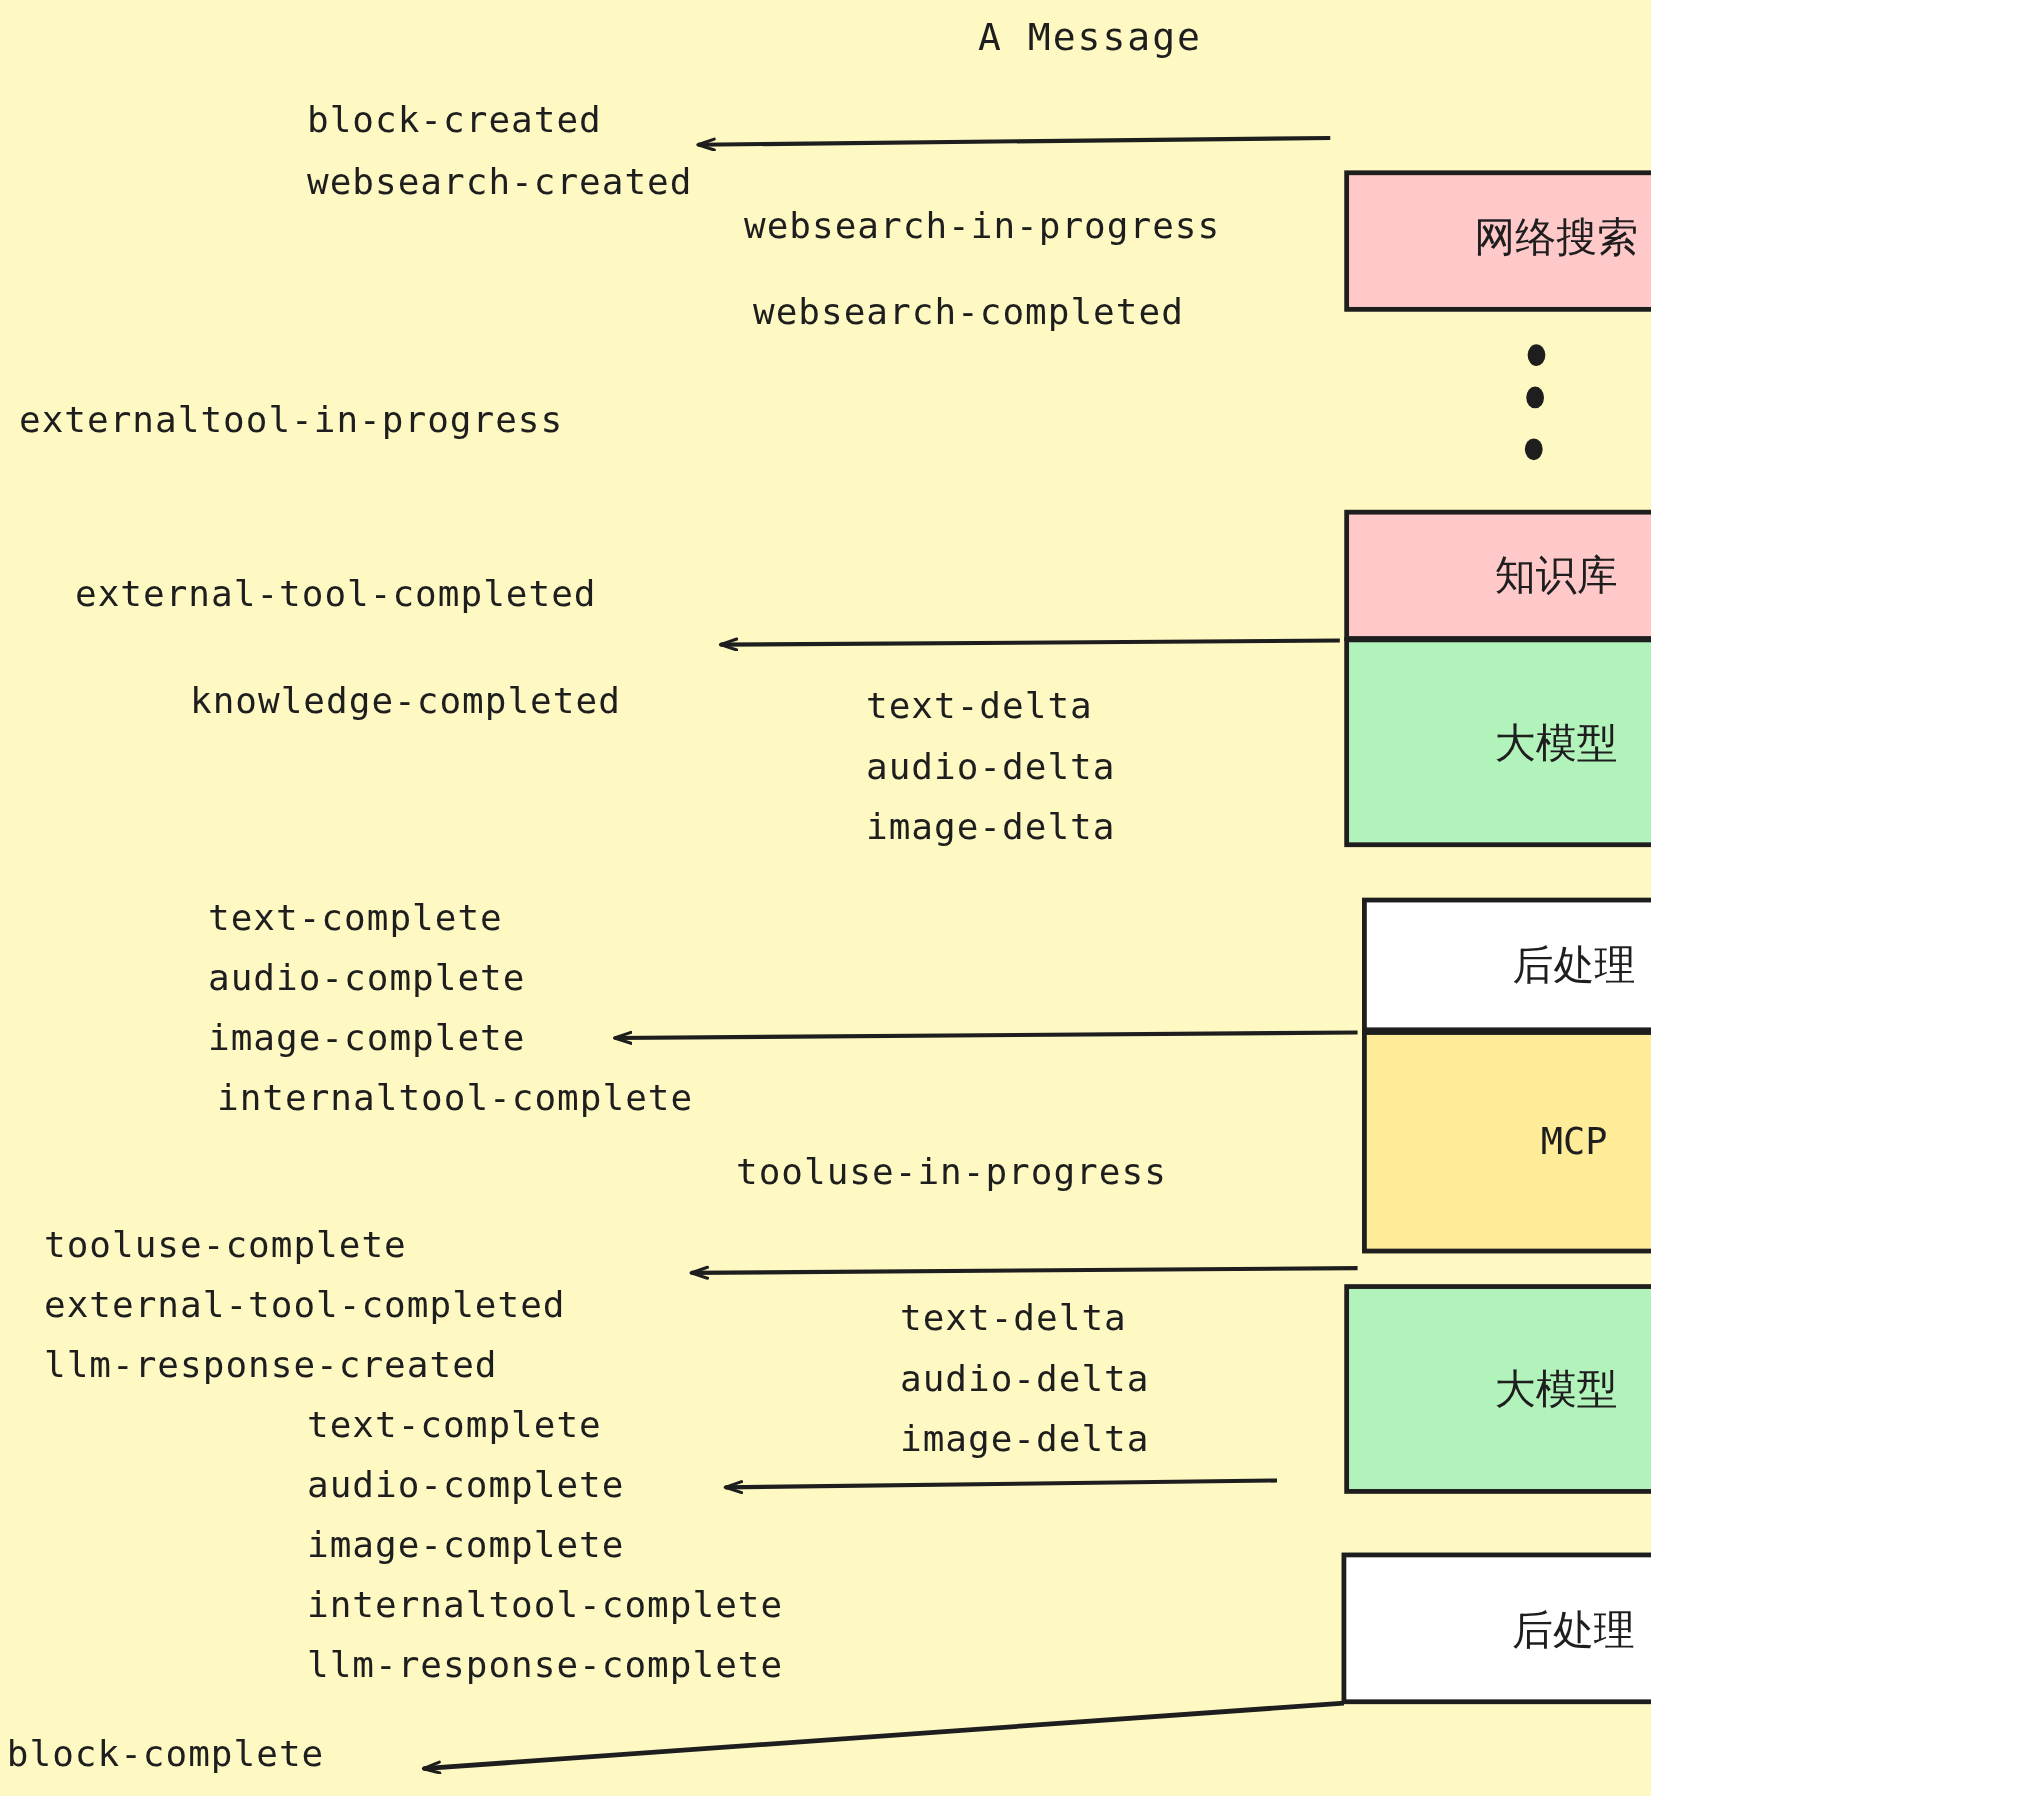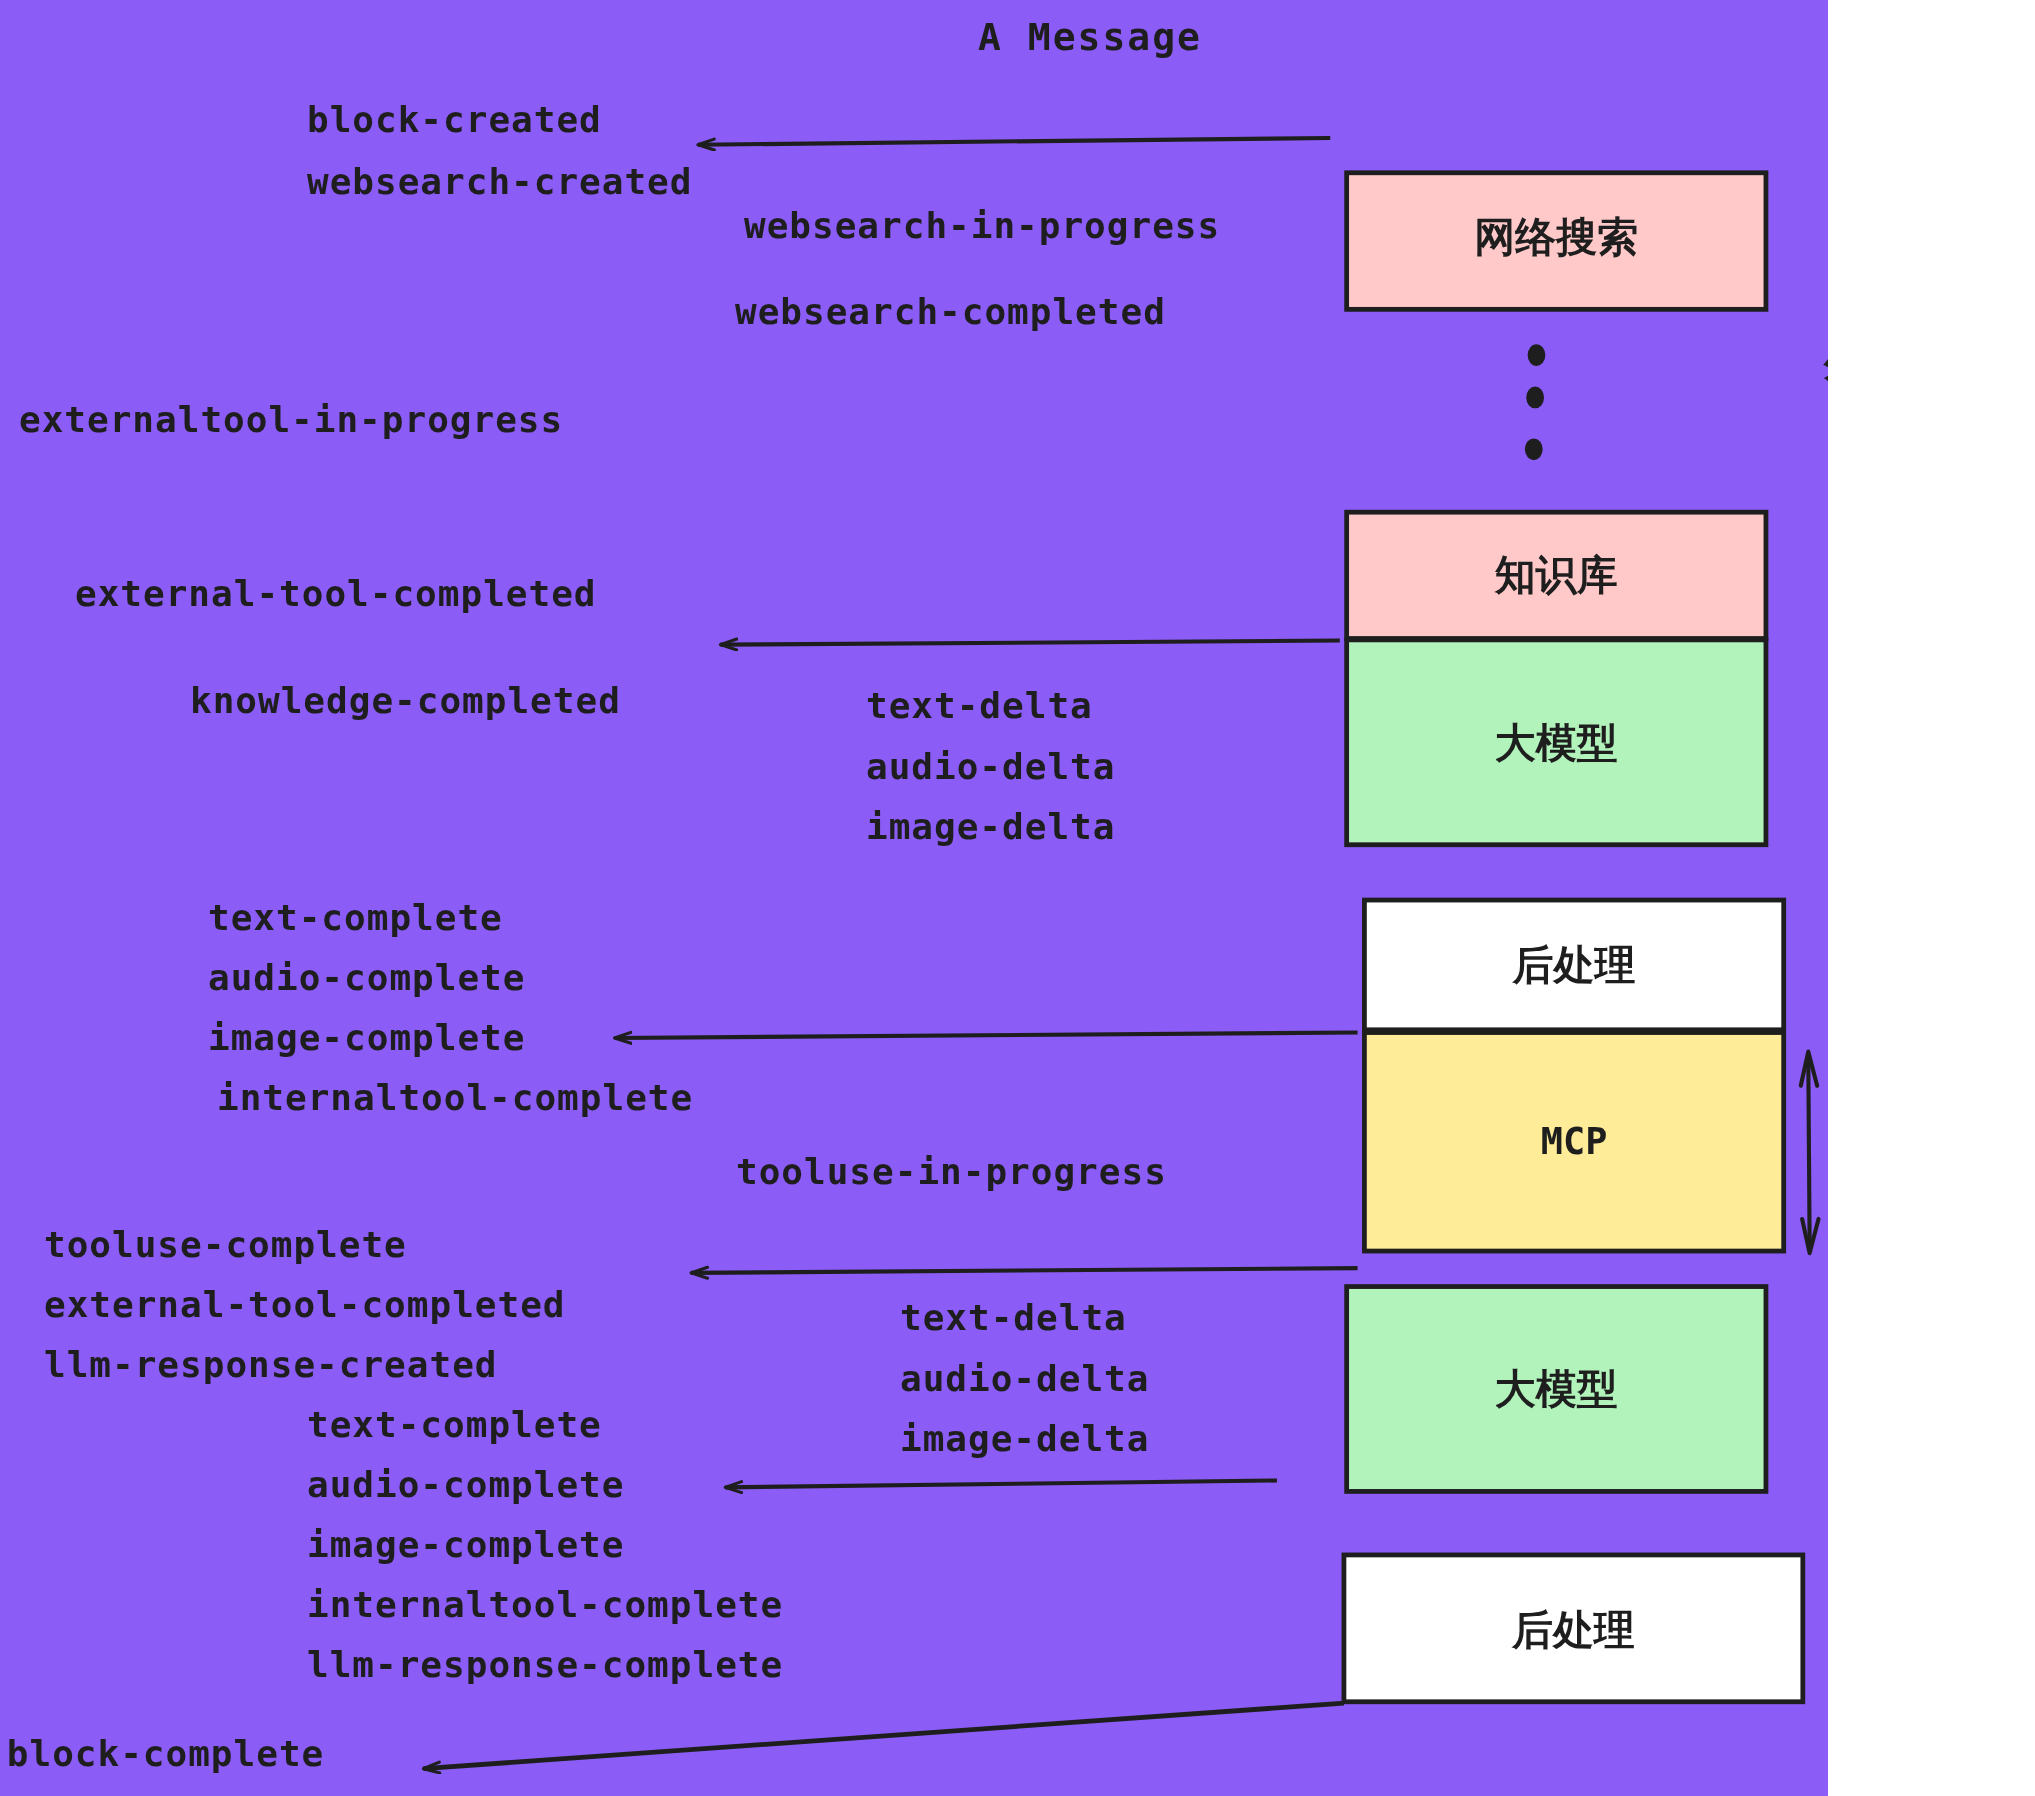--- a/index.html
+++ b/index.html
@@ -5,25 +5,24 @@
   html, body {
     margin: 0;
     padding: 0;
     background: #ffffff;
   }
   body {
     font-family: "DejaVu Sans", sans-serif;
   }
   #stage {
     position: relative;
-    width: 1828px;
+    width: 1651px;
     height: 1796px;
-    background: #8b5cf6;
+    background: #fef9c3;
     overflow: hidden;
-    font-weight: bold;
   }
   svg.layer {
     position: absolute;
     top: 0; left: 0;
     width: 2035px;
     height: 1796px;
   }
   .evt {
     position: absolute;
     font-family: "DejaVu Sans Mono", "Liberation Mono", monospace;
@@ -140,21 +139,21 @@
       <path d="M2650,1835 L2639,1785 M2650,1835 L2663,1785" stroke="#1e1e1e" stroke-width="6" fill="none" stroke-linecap="round"></path>
     </g>
   </svg>
 
   <div class="grouplabel" style="left:1824px; top:335px;">外部工具</div>
   <div class="grouplabel" style="left:1837px; top:1112px;">外部工具</div>
 
   <div class="evt" style="left:307px;  top:102px;">block-created</div>
   <div class="evt" style="left:307px;  top:164px;">websearch-created</div>
   <div class="evt" style="left:744px; top:208px;">websearch-in-progress</div>
-  <div class="evt" style="left:735px; top:294px;">websearch-completed</div>
+  <div class="evt" style="left:753px; top:294px;">websearch-completed</div>
   <div class="evt" style="left:19px;   top:402px;text-align:center;">externaltool-in-progress</div>
   <div class="evt" style="left:75px;  top:576px;">external-tool-completed</div>
   <div class="evt" style="left:190px;  top:635px;margin-top:48px;">knowledge-completed</div>
   <div class="evt" style="left:866px; top:688px;">text-delta</div>
   <div class="evt" style="left:866px; top:749px;">audio-delta</div>
   <div class="evt" style="left:866px; top:809px;">image-delta</div>
   <div class="evt" style="left:208px;  top:900px;">text-complete</div>
   <div class="evt" style="left:208px;  top:960px;">audio-complete</div>
   <div class="evt" style="left:208px;  top:1020px;">image-complete</div>
   <div class="evt" style="left:217px;  top:1080px;">internaltool-complete</div>

